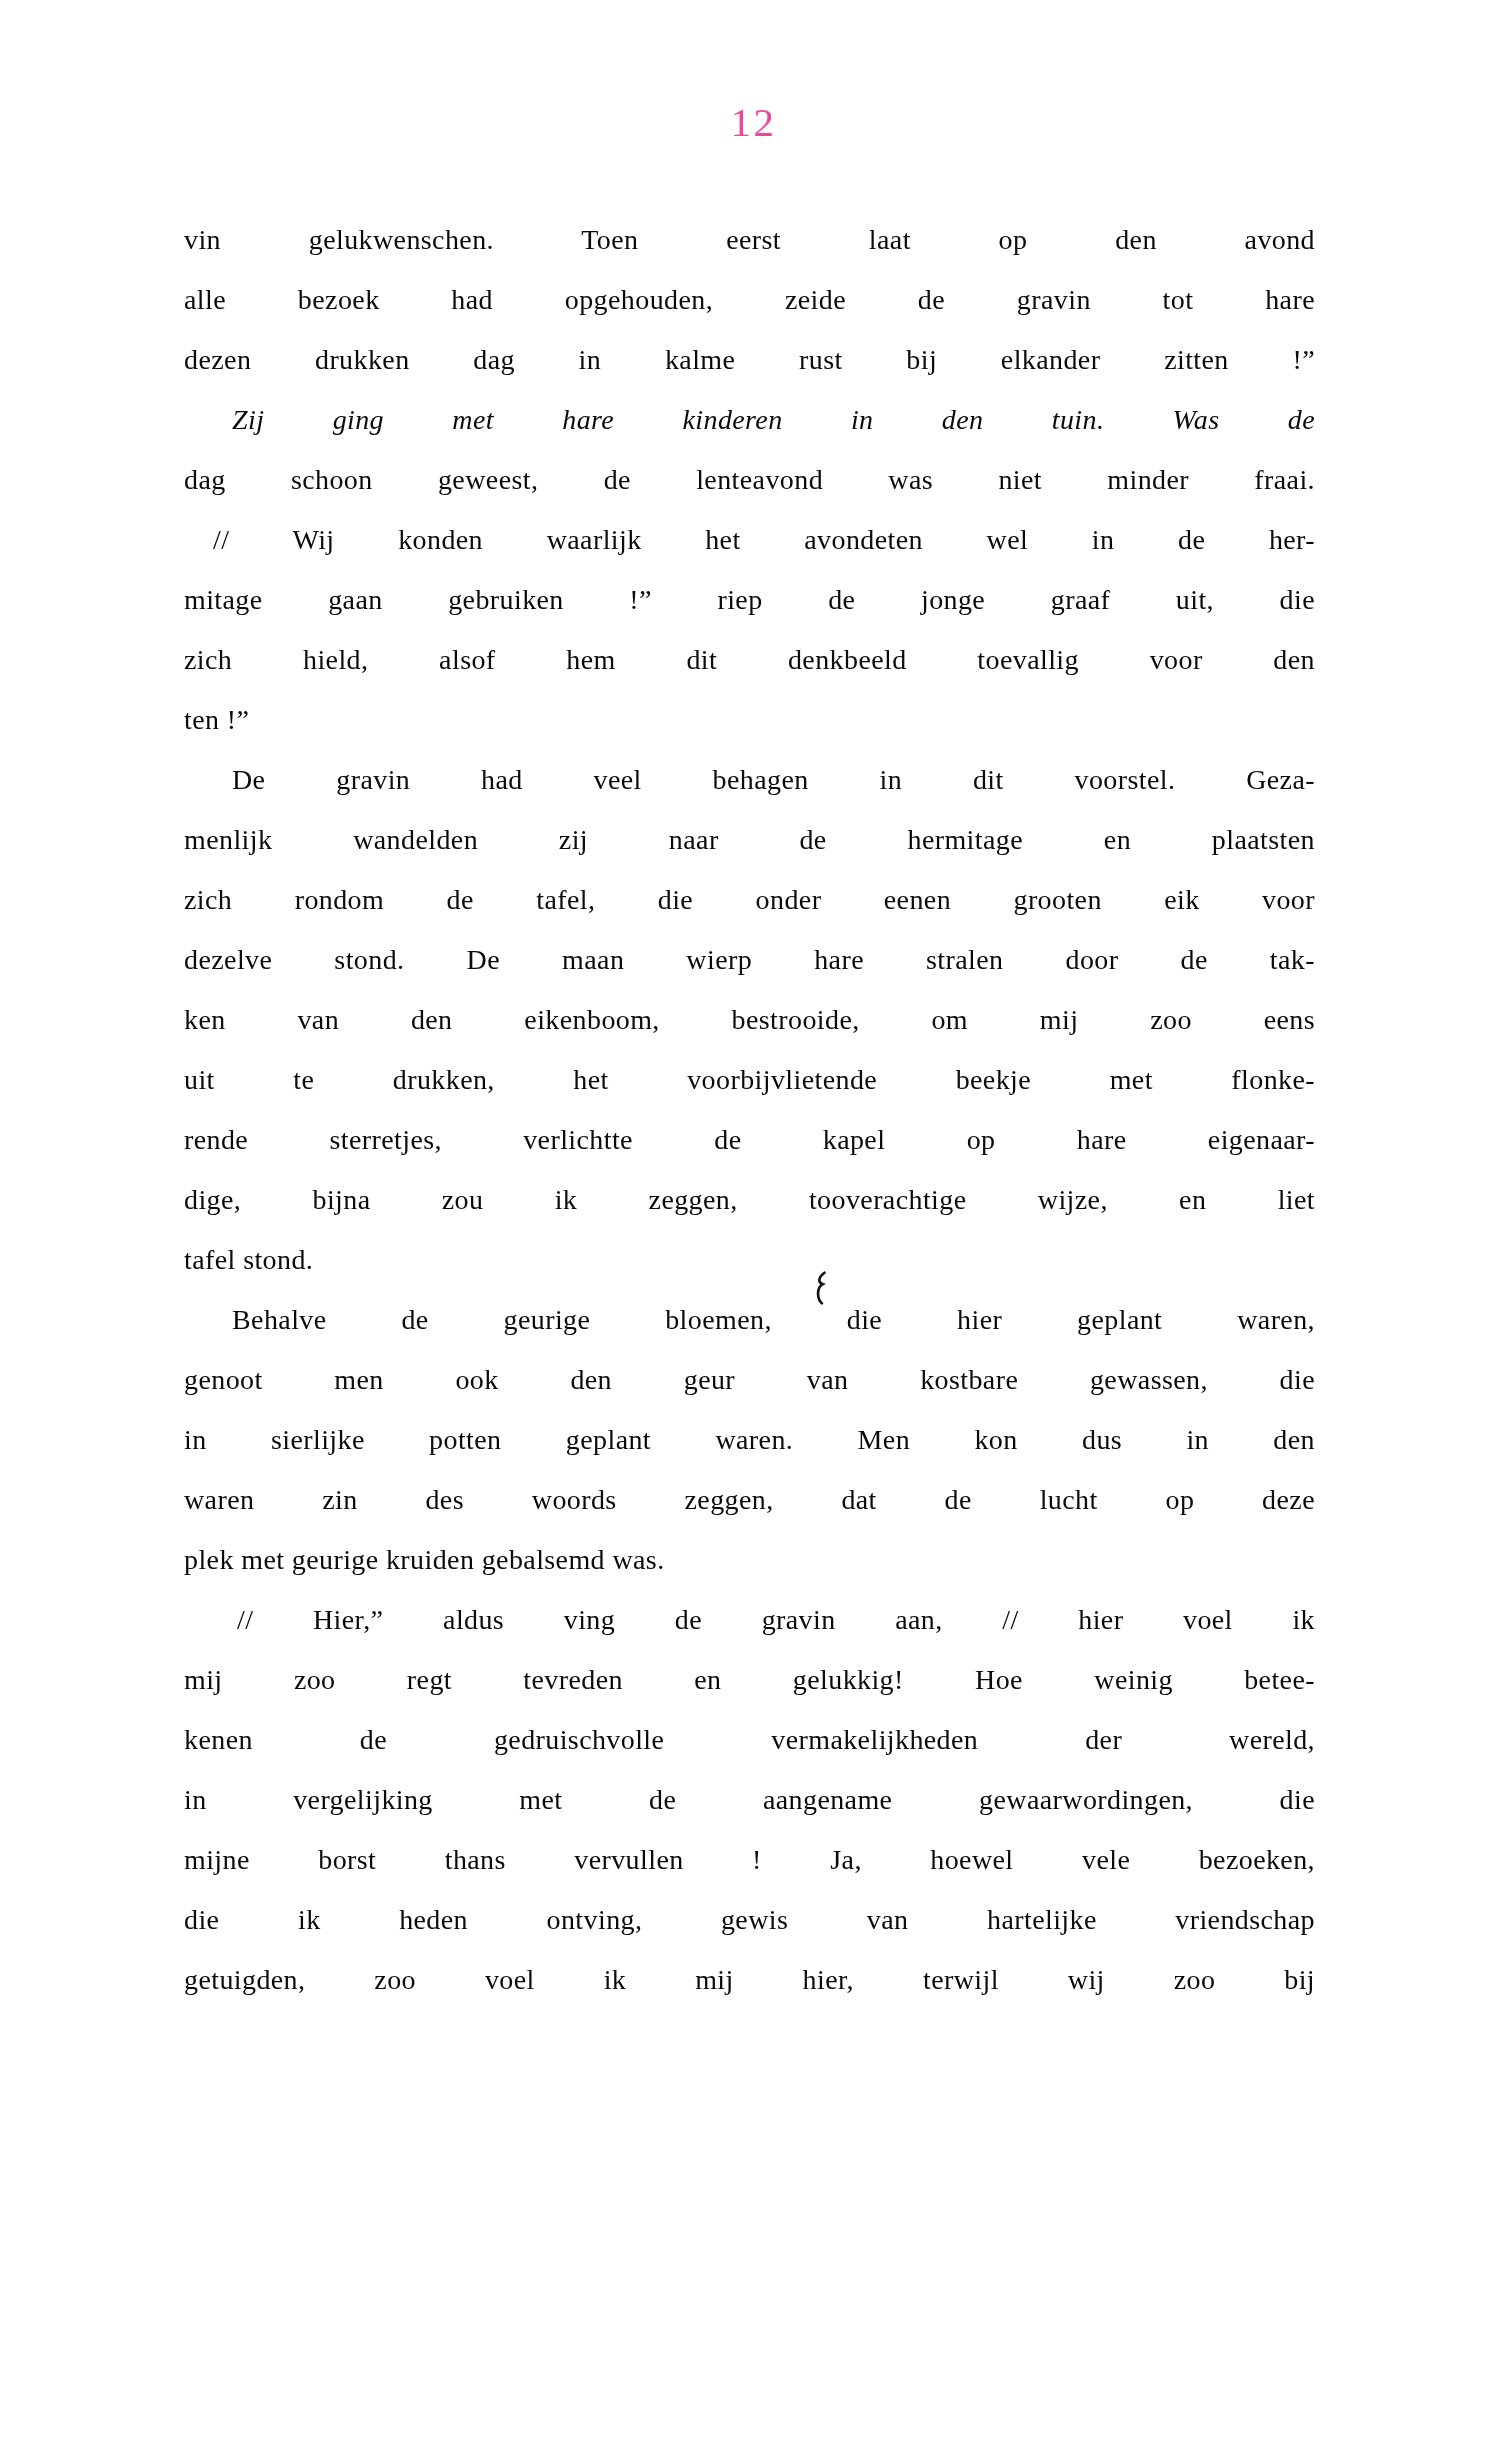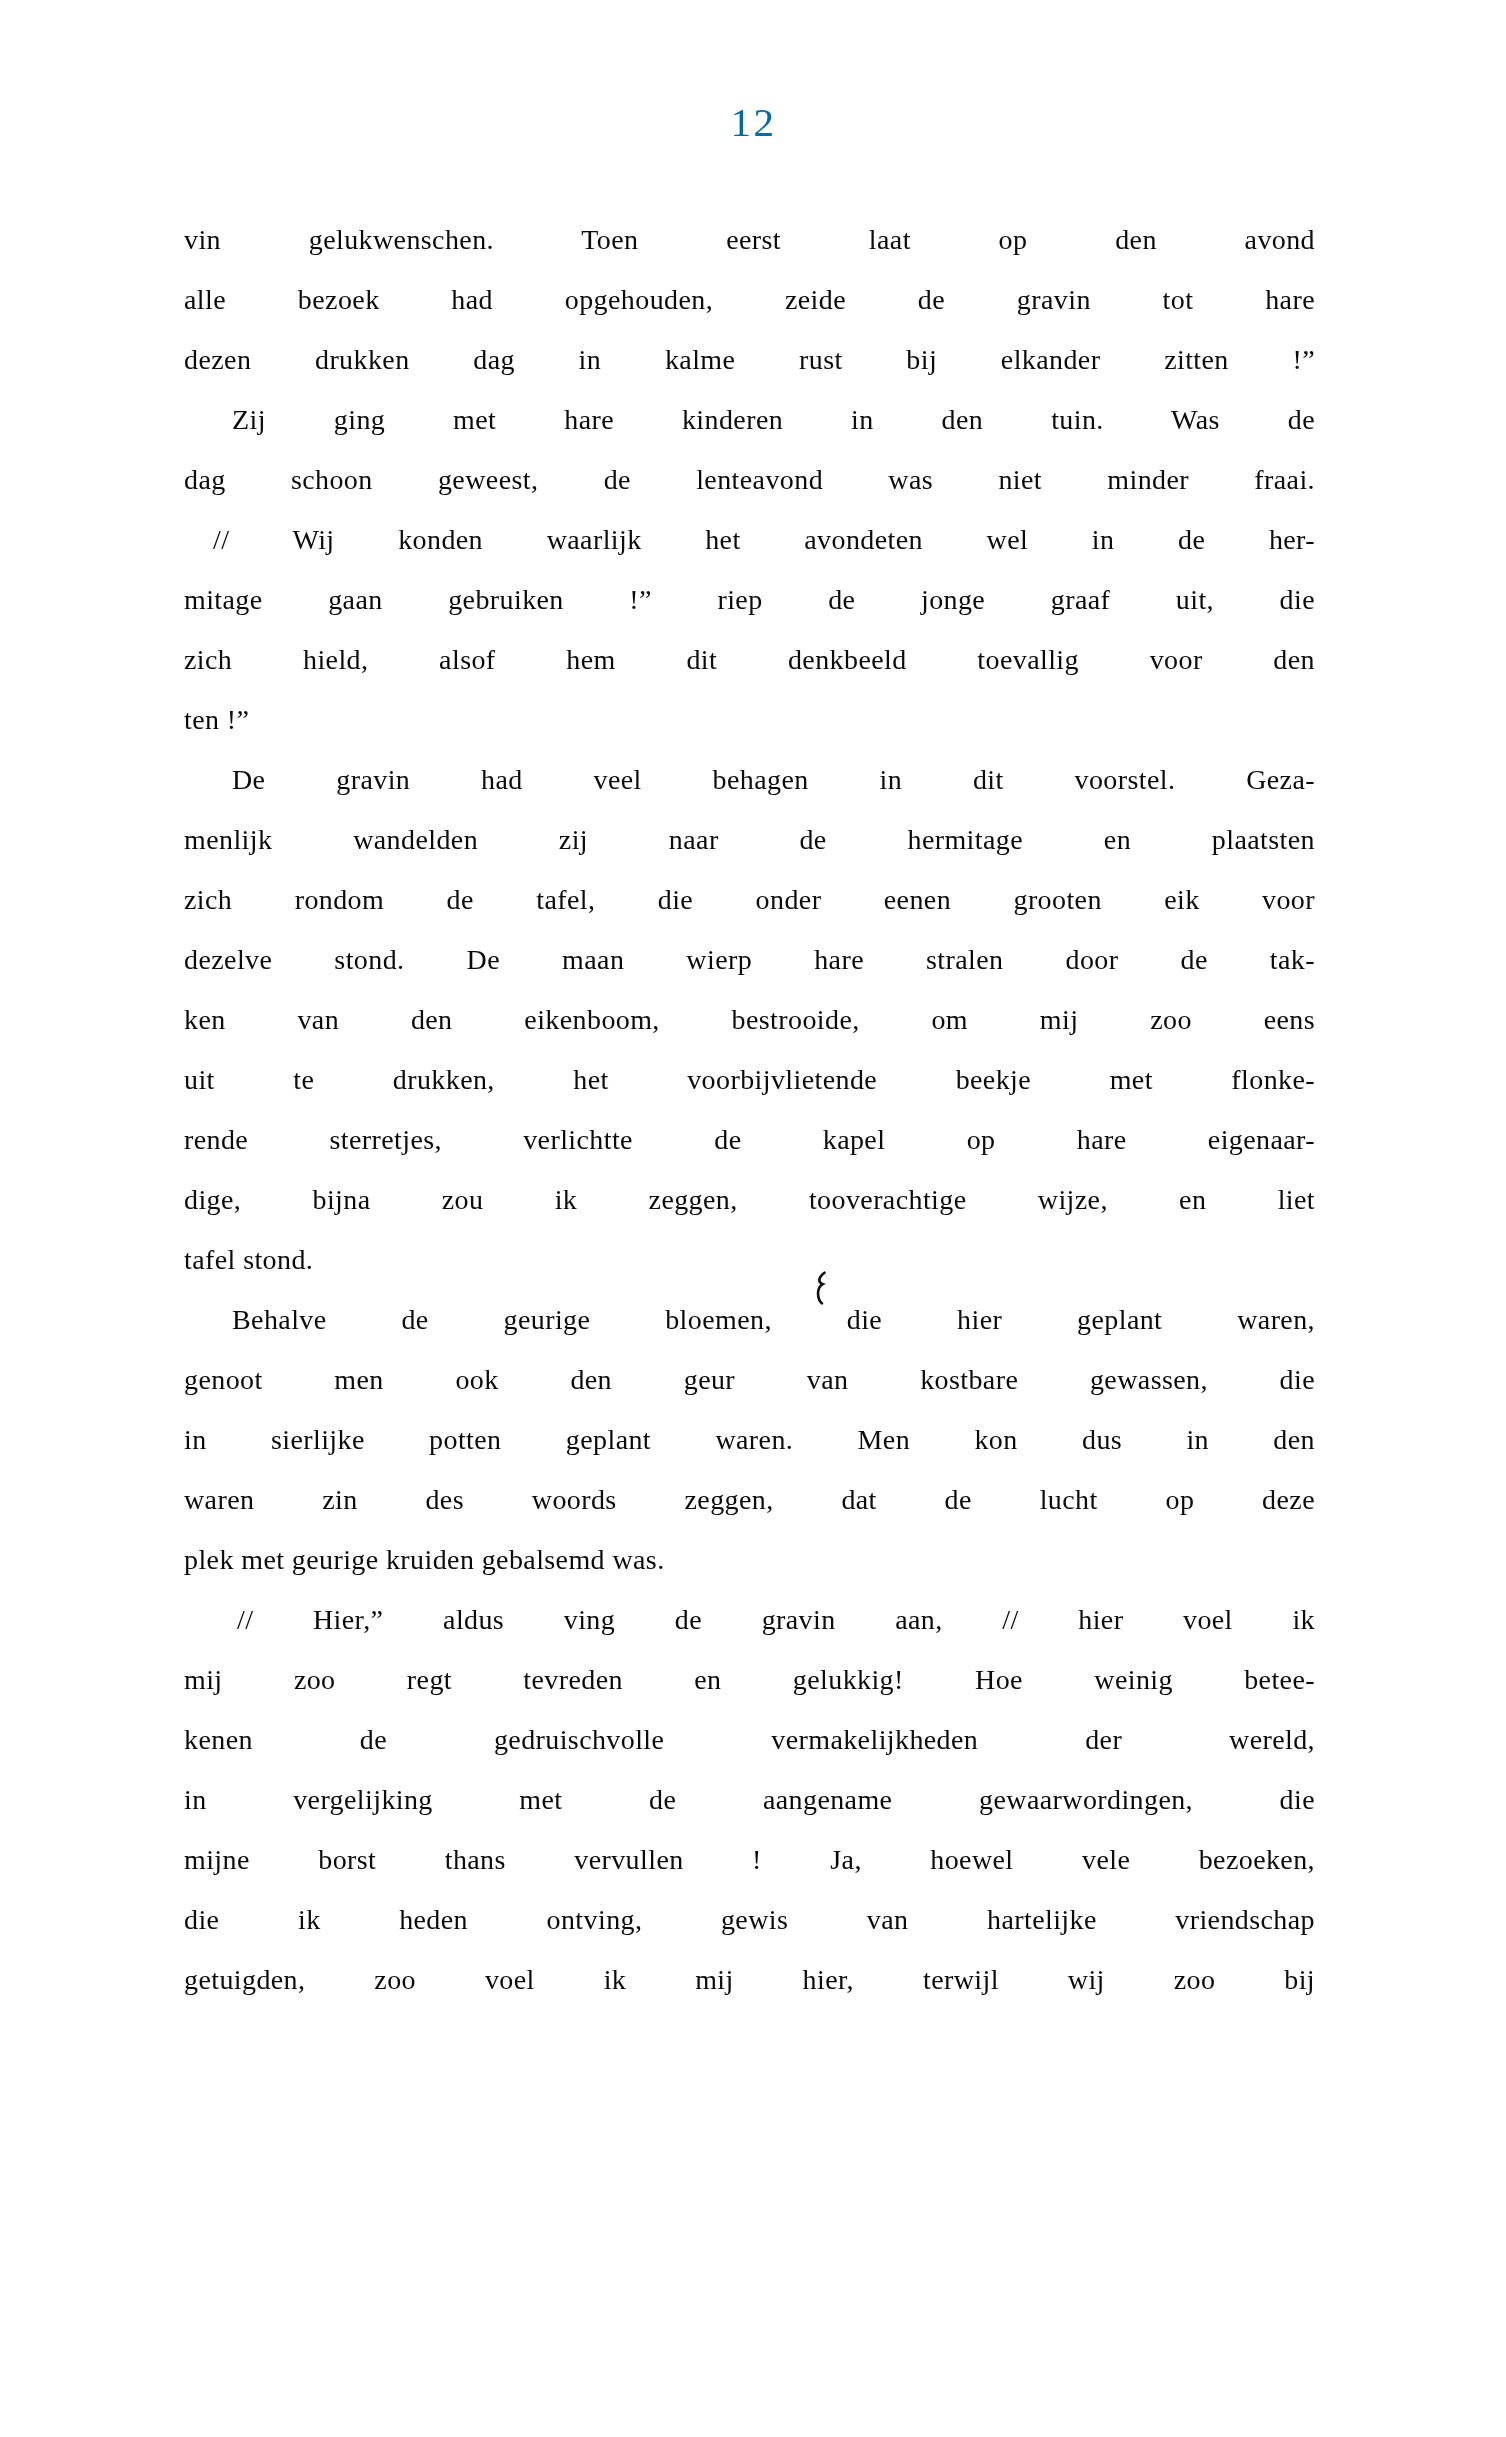--- a/index.html
+++ b/index.html
@@ -17,21 +17,21 @@
     overflow: hidden;
   }
   .page-number {
     position: absolute;
     top: 98px;
     left: 0;
     width: 100%;
     text-align: center;
     font-size: 41px;
     letter-spacing: 2.6px;
-    color: #0369a1;
+    color: #ec4899;
   }
   .text-block {
     position: absolute;
     left: 184px;
     top: 210px;
     width: 1131px;
     font-size: 28px;
     line-height: 60px;
     letter-spacing: 0.4px;
     color: #0b0b0b;
@@ -55,21 +55,21 @@
 </head>
 <body>
 
 <div class="page">
   <div class="page-number">12</div>
 
   <div class="text-block">
       <div class="line">vin gelukwenschen. Toen eerst laat op den avond</div>
       <div class="line">alle bezoek had opgehouden, zeide de gravin tot hare</div>
       <div class="line">dezen drukken dag in kalme rust bij elkander zitten !”</div>
-      <div class="line" style="text-indent: 48px;">Zij ging met hare kinderen in den tuin. Was de</div>
+      <div class="line" style="text-indent: 48px; font-style: italic;">Zij ging met hare kinderen in den tuin. Was de</div>
       <div class="line">dag schoon geweest, de lenteavond was niet minder fraai.</div>
       <div class="line" style="text-indent: 29px;">// Wij konden waarlijk het avondeten wel in de her-</div>
       <div class="line">mitage gaan gebruiken !” riep de jonge graaf uit, die</div>
       <div class="line">zich hield, alsof hem dit denkbeeld toevallig voor den</div>
       <div class="line no-justify">ten !”</div>
       <div class="line" style="text-indent: 48px;">De gravin had veel behagen in dit voorstel. Geza-</div>
       <div class="line">menlijk wandelden zij naar de hermitage en plaatsten</div>
       <div class="line">zich rondom de tafel, die onder eenen grooten eik voor</div>
       <div class="line">dezelve stond. De maan wierp hare stralen door de tak-</div>
       <div class="line">ken van den eikenboom, bestrooide, om mij zoo eens</div>

